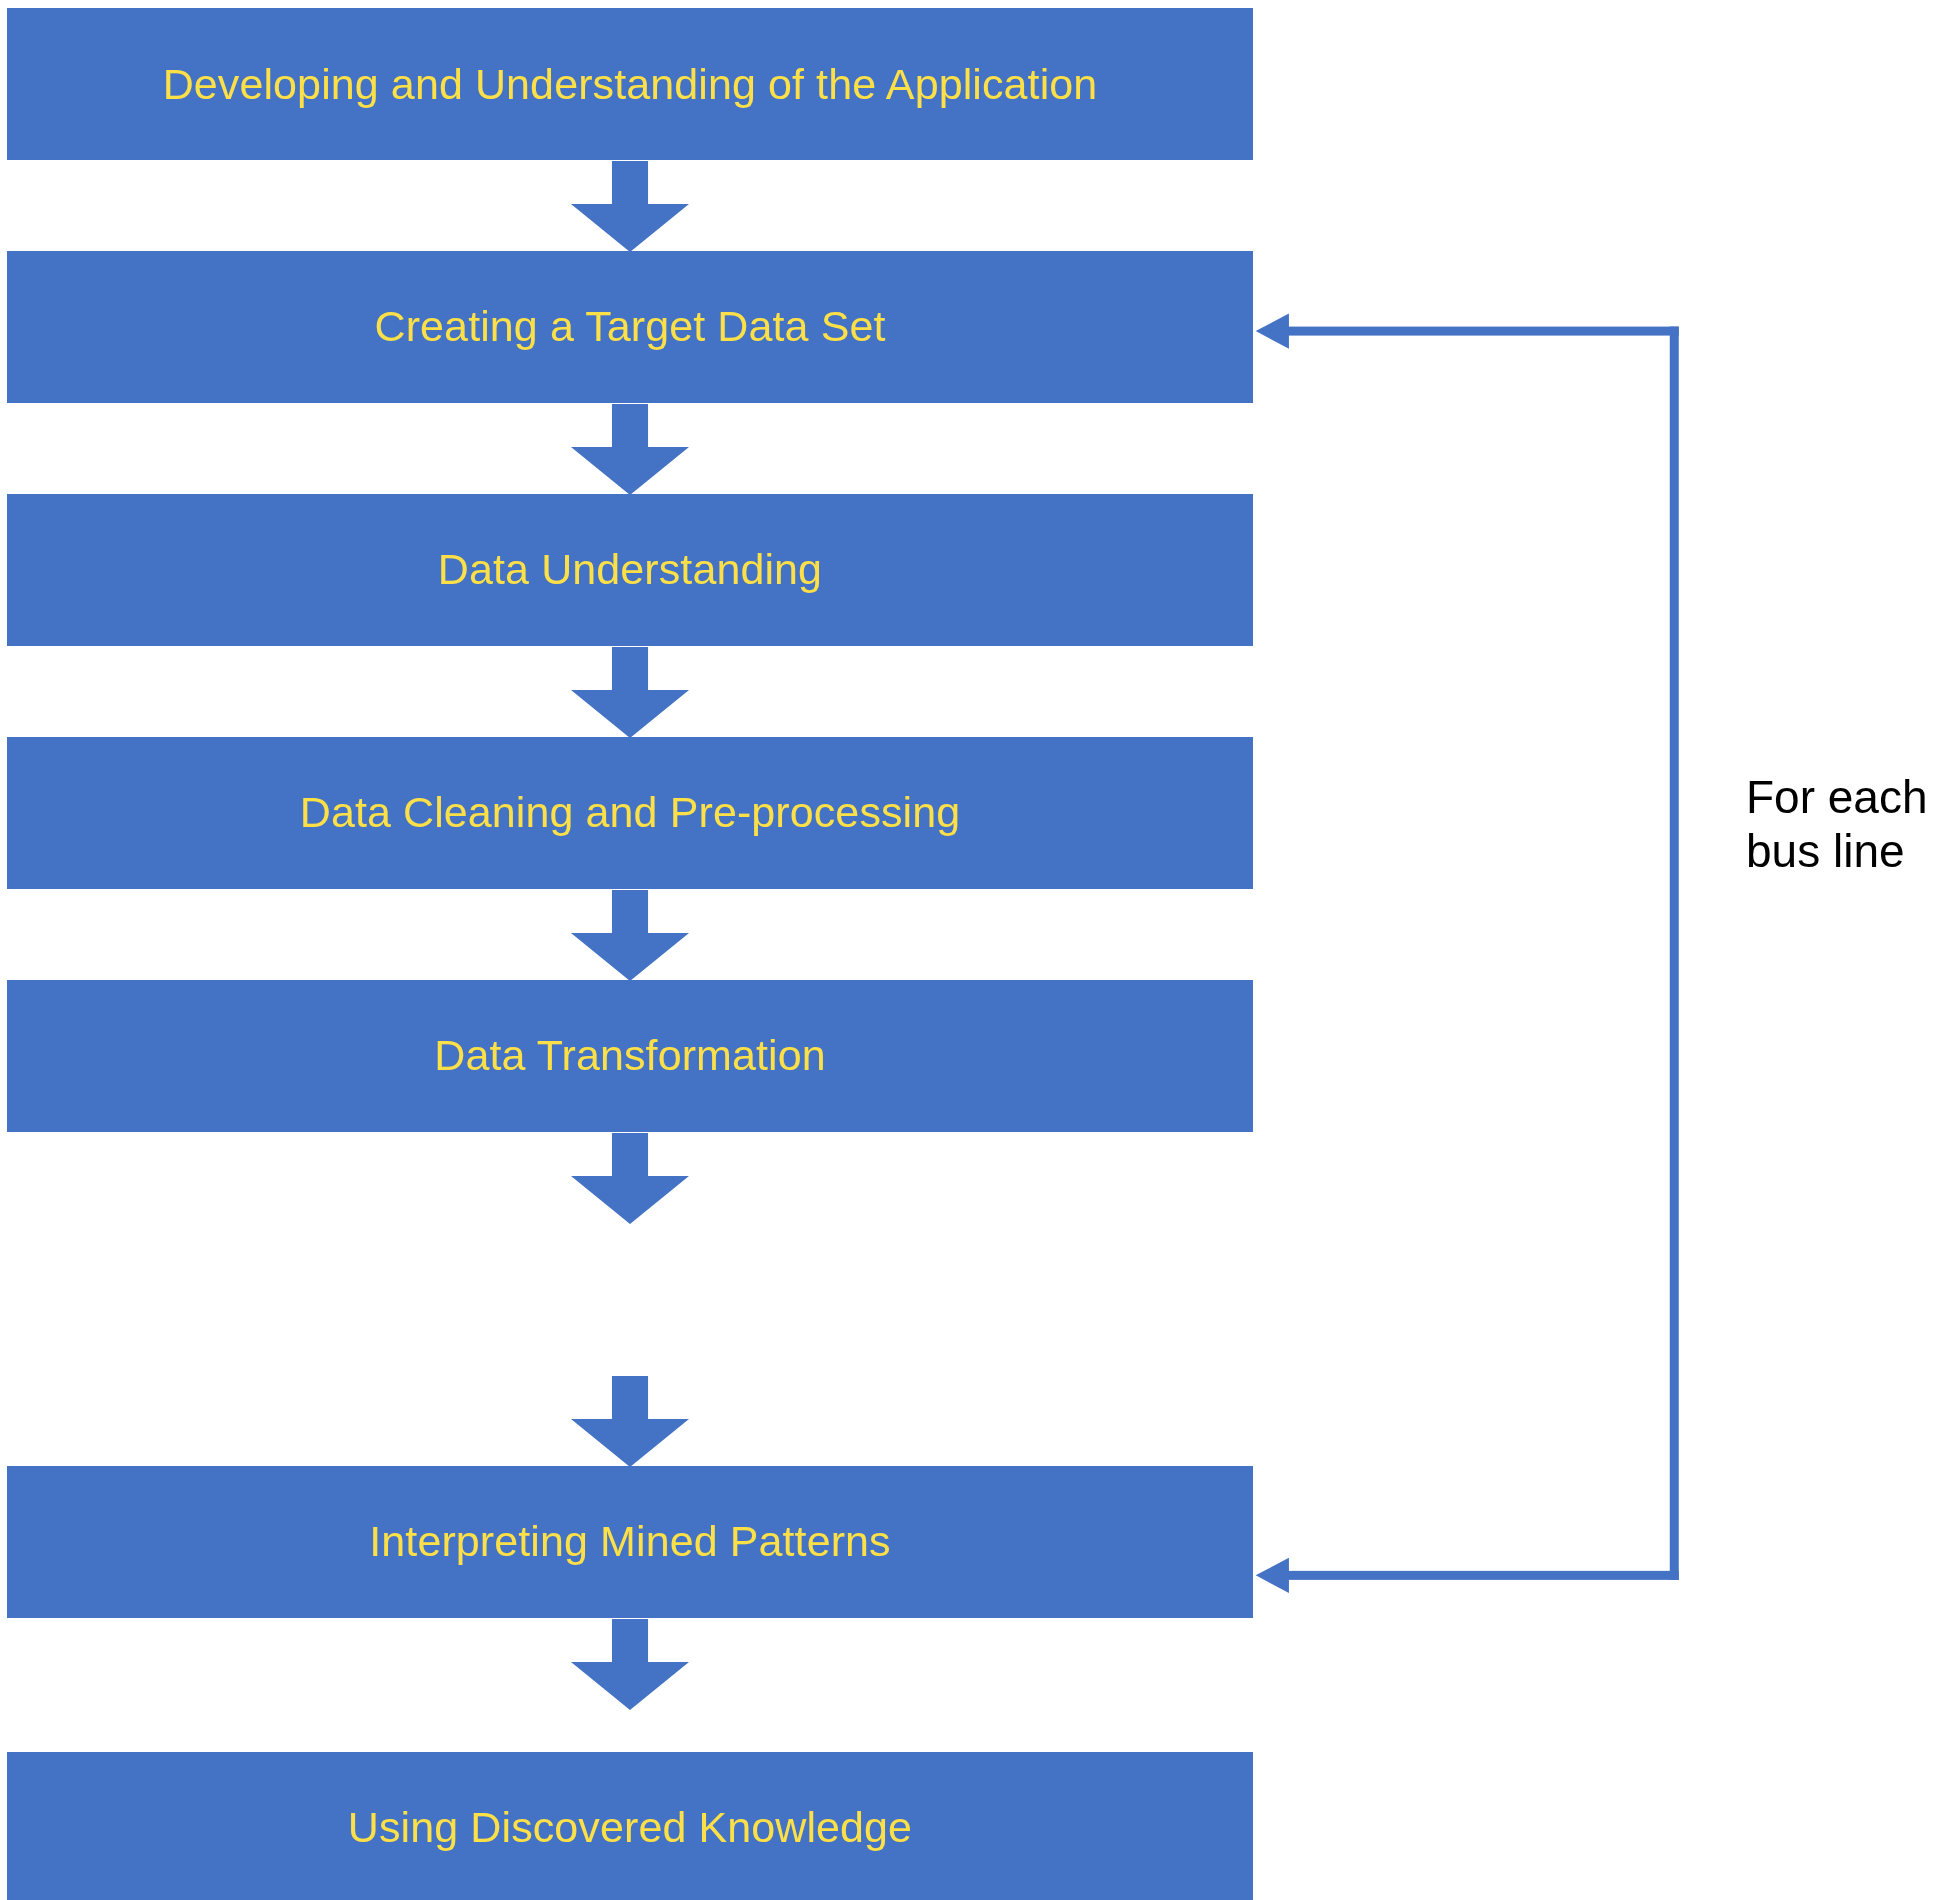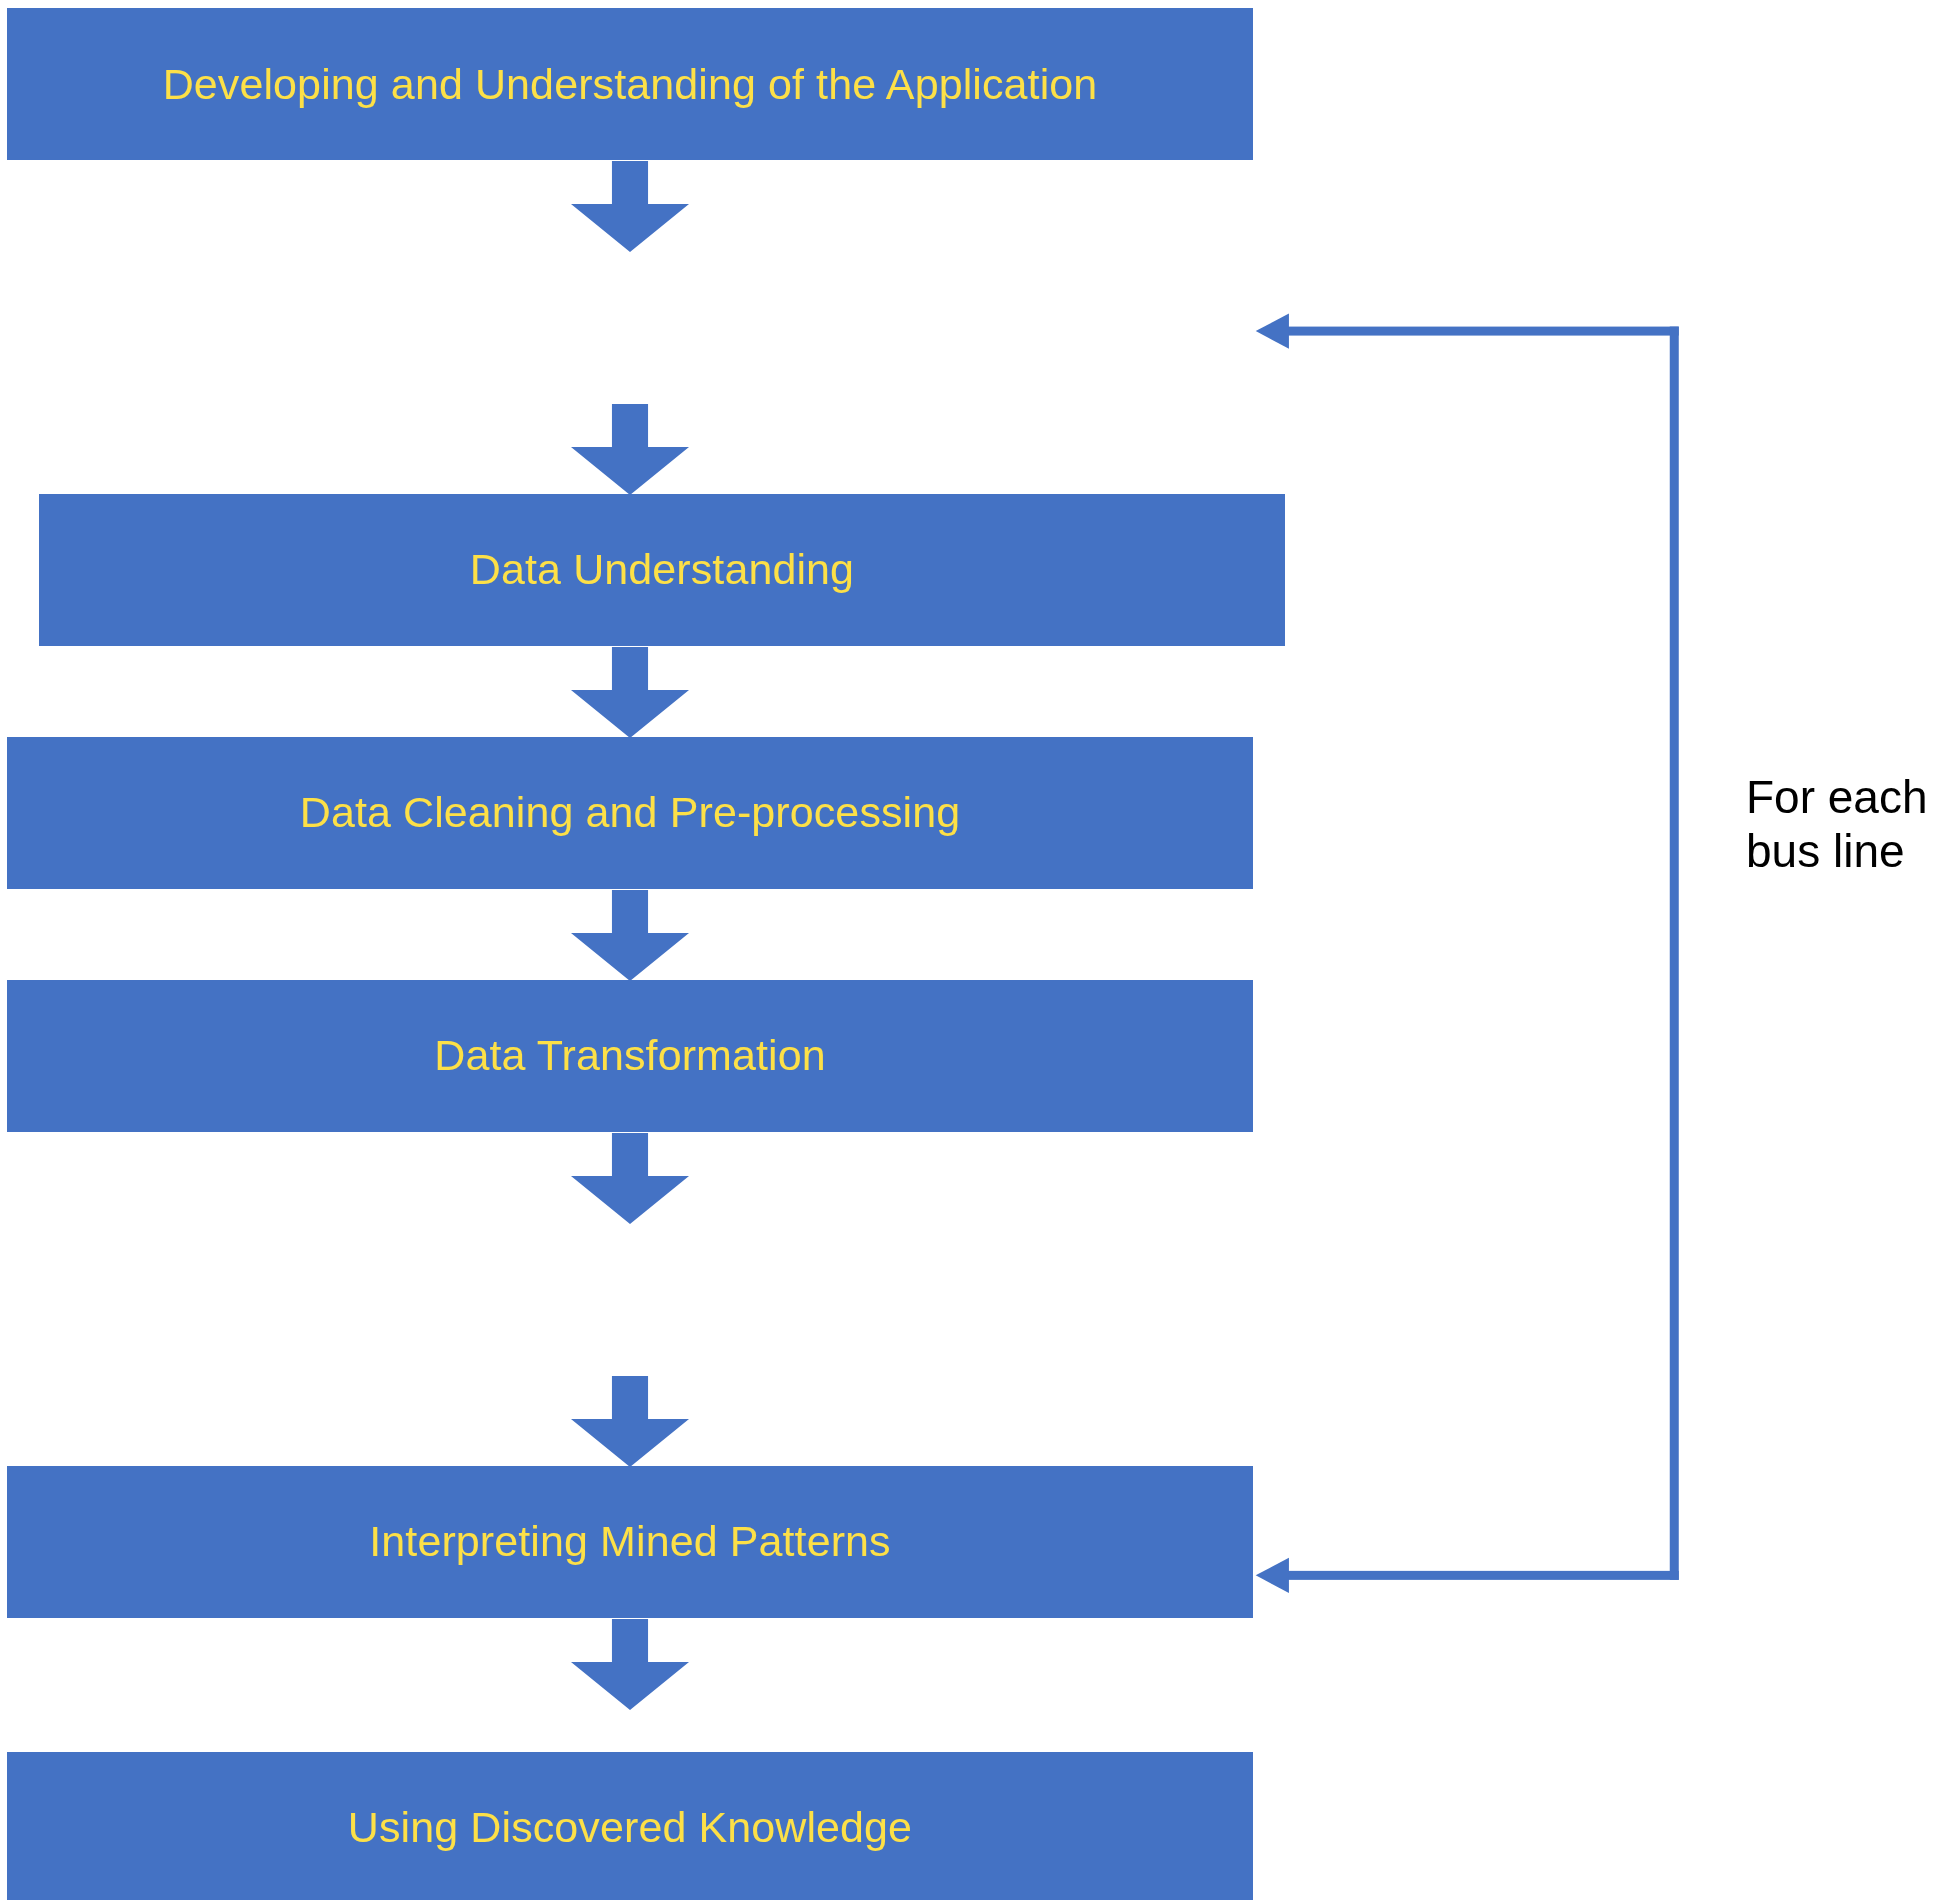--- a/index.html
+++ b/index.html
@@ -78,22 +78,25 @@
 </style>
 </head>
 <body>
 
 <div id="canvas">
 
   <div class="flow-box" style="top:8.3px;">
     <span class="flow-box-label">Developing and Understanding of the Application</span>
   </div>
 
+  <div class="flow-box" style="top:251px;">
+    <span class="flow-box-label">Creating a Target Data Set</span>
+  </div>
 
-  <div class="flow-box" style="top:494px;margin-left:32px;">
+  <div class="flow-box" style="top:494px;">
     <span class="flow-box-label">Data Understanding</span>
   </div>
 
   <div class="flow-box" style="top:737px;justify-content:center;">
     <span class="flow-box-label">Data Cleaning and Pre-processing</span>
   </div>
 
   <div class="flow-box" style="top:980px;">
     <span class="flow-box-label">Data Transformation</span>
   </div>

